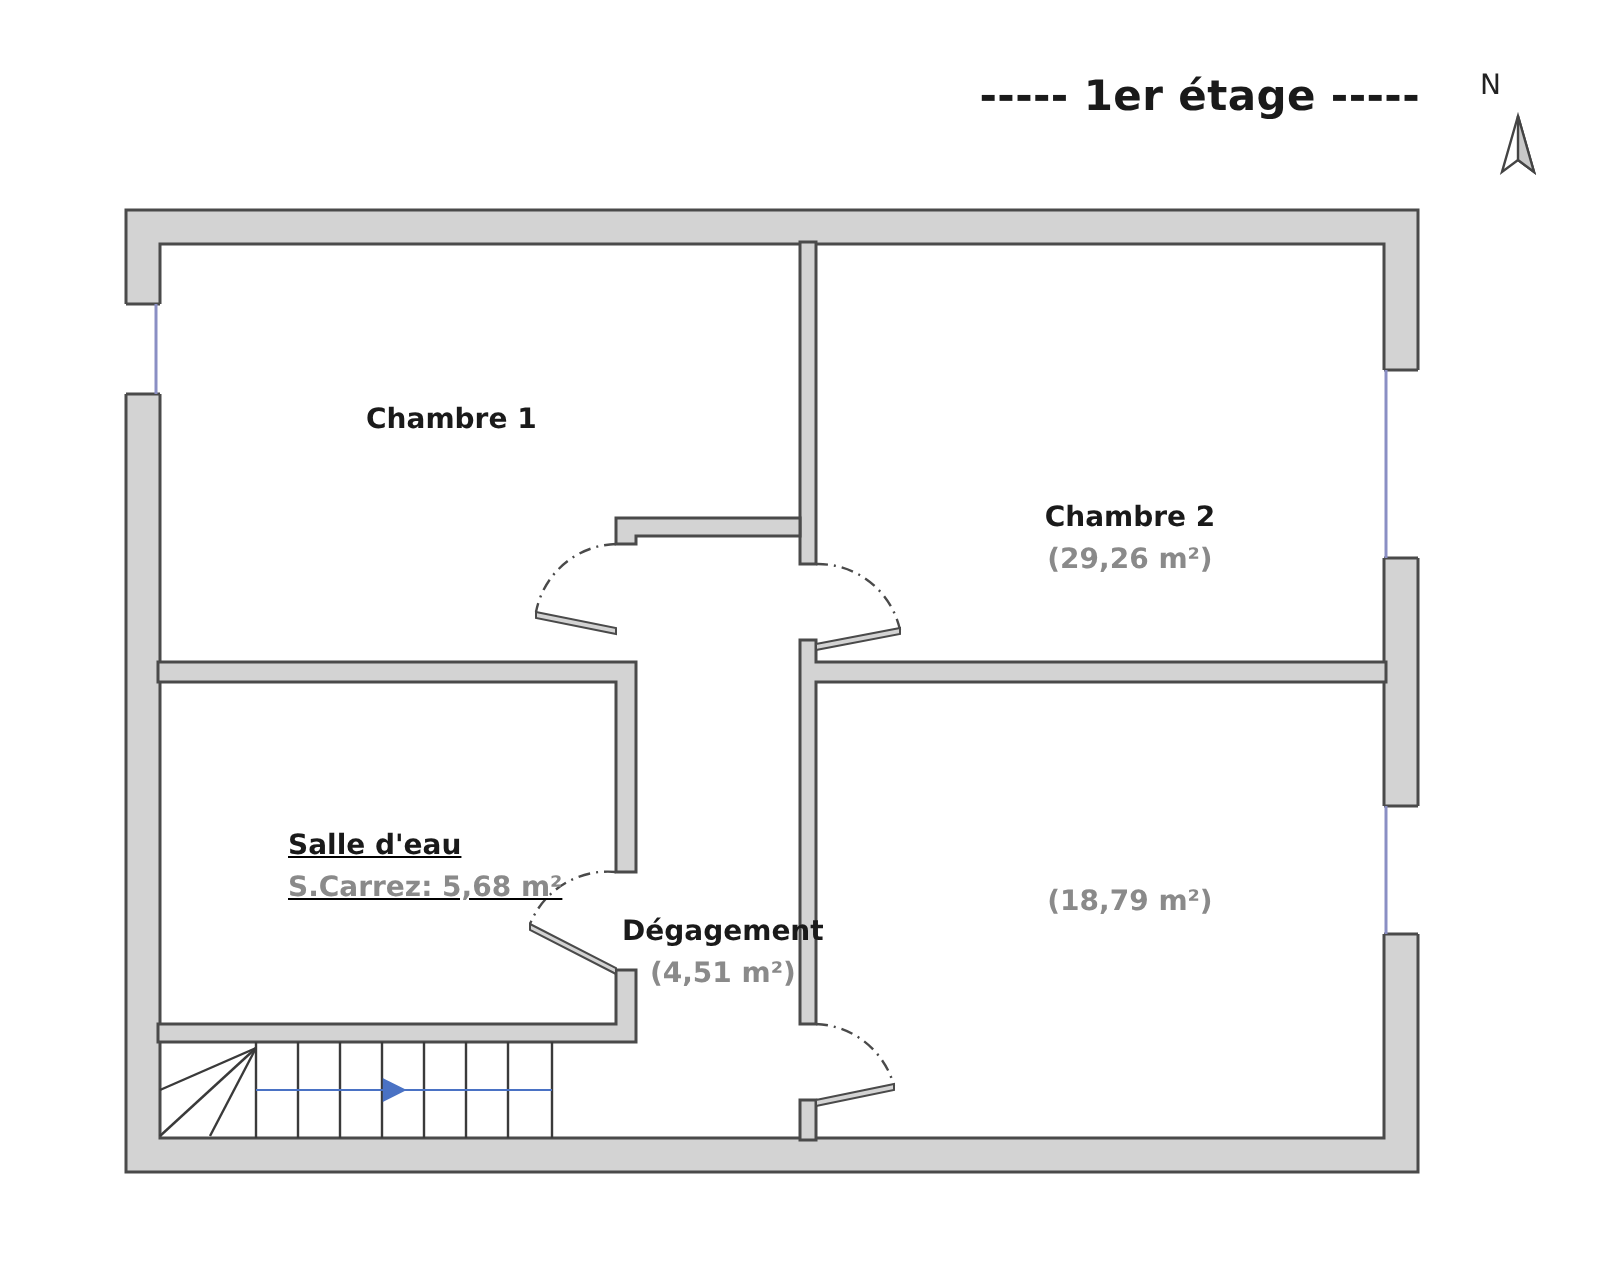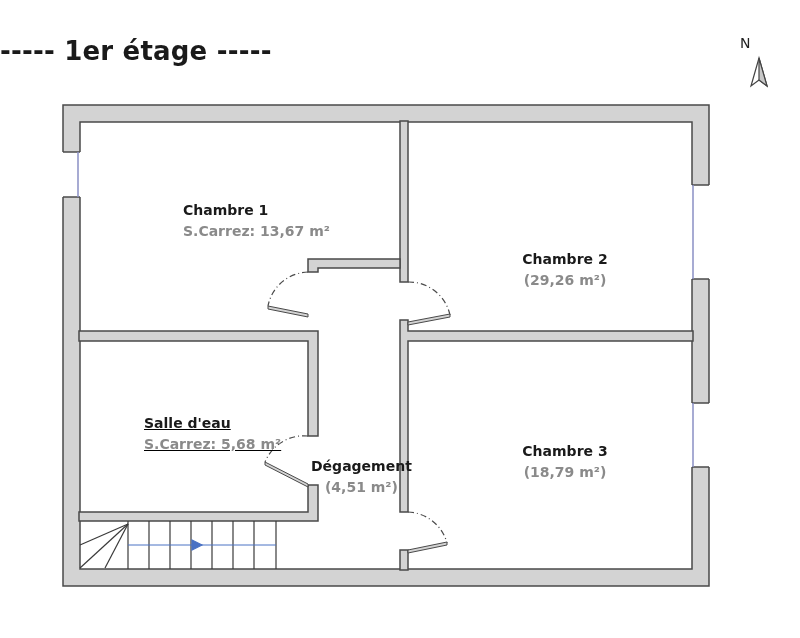--- a/index.html
+++ b/index.html
@@ -1,18 +1,18 @@
 <!DOCTYPE html>
 <html><head>
 <meta charset="utf-8">
 <style>
   html, body { margin: 0; padding: 0; background: #ffffff; }
   body { width: 800px; height: 638px; position: relative; overflow: hidden; font-family: "Liberation Sans", sans-serif; }
   #plan { position: absolute; left: 0; top: 0; }
-  .title { position: absolute; left: 0; top: 36px; width: 710px; text-align: left; font-size: 26px; font-weight: bold; color: #1a1a1a; font-family: "DejaVu Sans", sans-serif; letter-spacing: 0.2px; }
+  .title { position: absolute; left: 0; top: 36px; width: 710px; text-align: right; font-size: 21px; font-weight: bold; color: #1a1a1a; font-family: "DejaVu Sans", sans-serif; letter-spacing: 0.2px; }
   .north-label { position: absolute; left: 740px; top: 35px; font-size: 14px; color: #222; font-family: "DejaVu Sans", sans-serif; }
   .room-label { position: absolute; font-family: "DejaVu Sans", sans-serif; line-height: 21px; white-space: nowrap; }
   .room-name { font-size: 14px; font-weight: bold; color: #1a1a1a; display: block; }
   .room-area { font-size: 14px; font-weight: bold; color: #8a8a8a; display: block; }
   .center { text-align: center; }
 </style>
 </head>
 <body>
 
 <svg id="plan" width="800" height="638" viewBox="0 0 800 638">
@@ -90,30 +90,28 @@
     <polygon points="759,58 751,86 759,80 767,86" fill="#ffffff"></polygon>
     <polygon points="759,58 759,80 767,86" fill="#c8c8c8"></polygon>
   </g>
 </svg>
 
 <div class="title">-----  1er étage  -----</div>
 <div class="north-label">N</div>
 
 <div class="room-label" style="left:183px; top:200px;">
   <span class="room-name">Chambre 1</span>
-  <span class="room-area">S.Carrez: 13,67 m²</span>
 </div>
 
 <div class="room-label center" style="left:510px; top:209px; width:110px;margin-top:40px;">
   <span class="room-name">Chambre 2</span>
   <span class="room-area">(29,26 m²)</span>
 </div>
 
 <div class="room-label center" style="left:510px; top:441px; width:110px;">
-  <span class="room-name">Chambre 3</span>
   <span class="room-area">(18,79 m²)</span>
 </div>
 
 <div class="room-label" style="left:144px; top:413px;text-decoration:underline;">
   <span class="room-name">Salle d'eau</span>
   <span class="room-area">S.Carrez: 5,68 m²</span>
 </div>
 
 <div class="room-label" style="left:311px; top:456px;text-align:center;">
   <span class="room-name">Dégagement</span>

